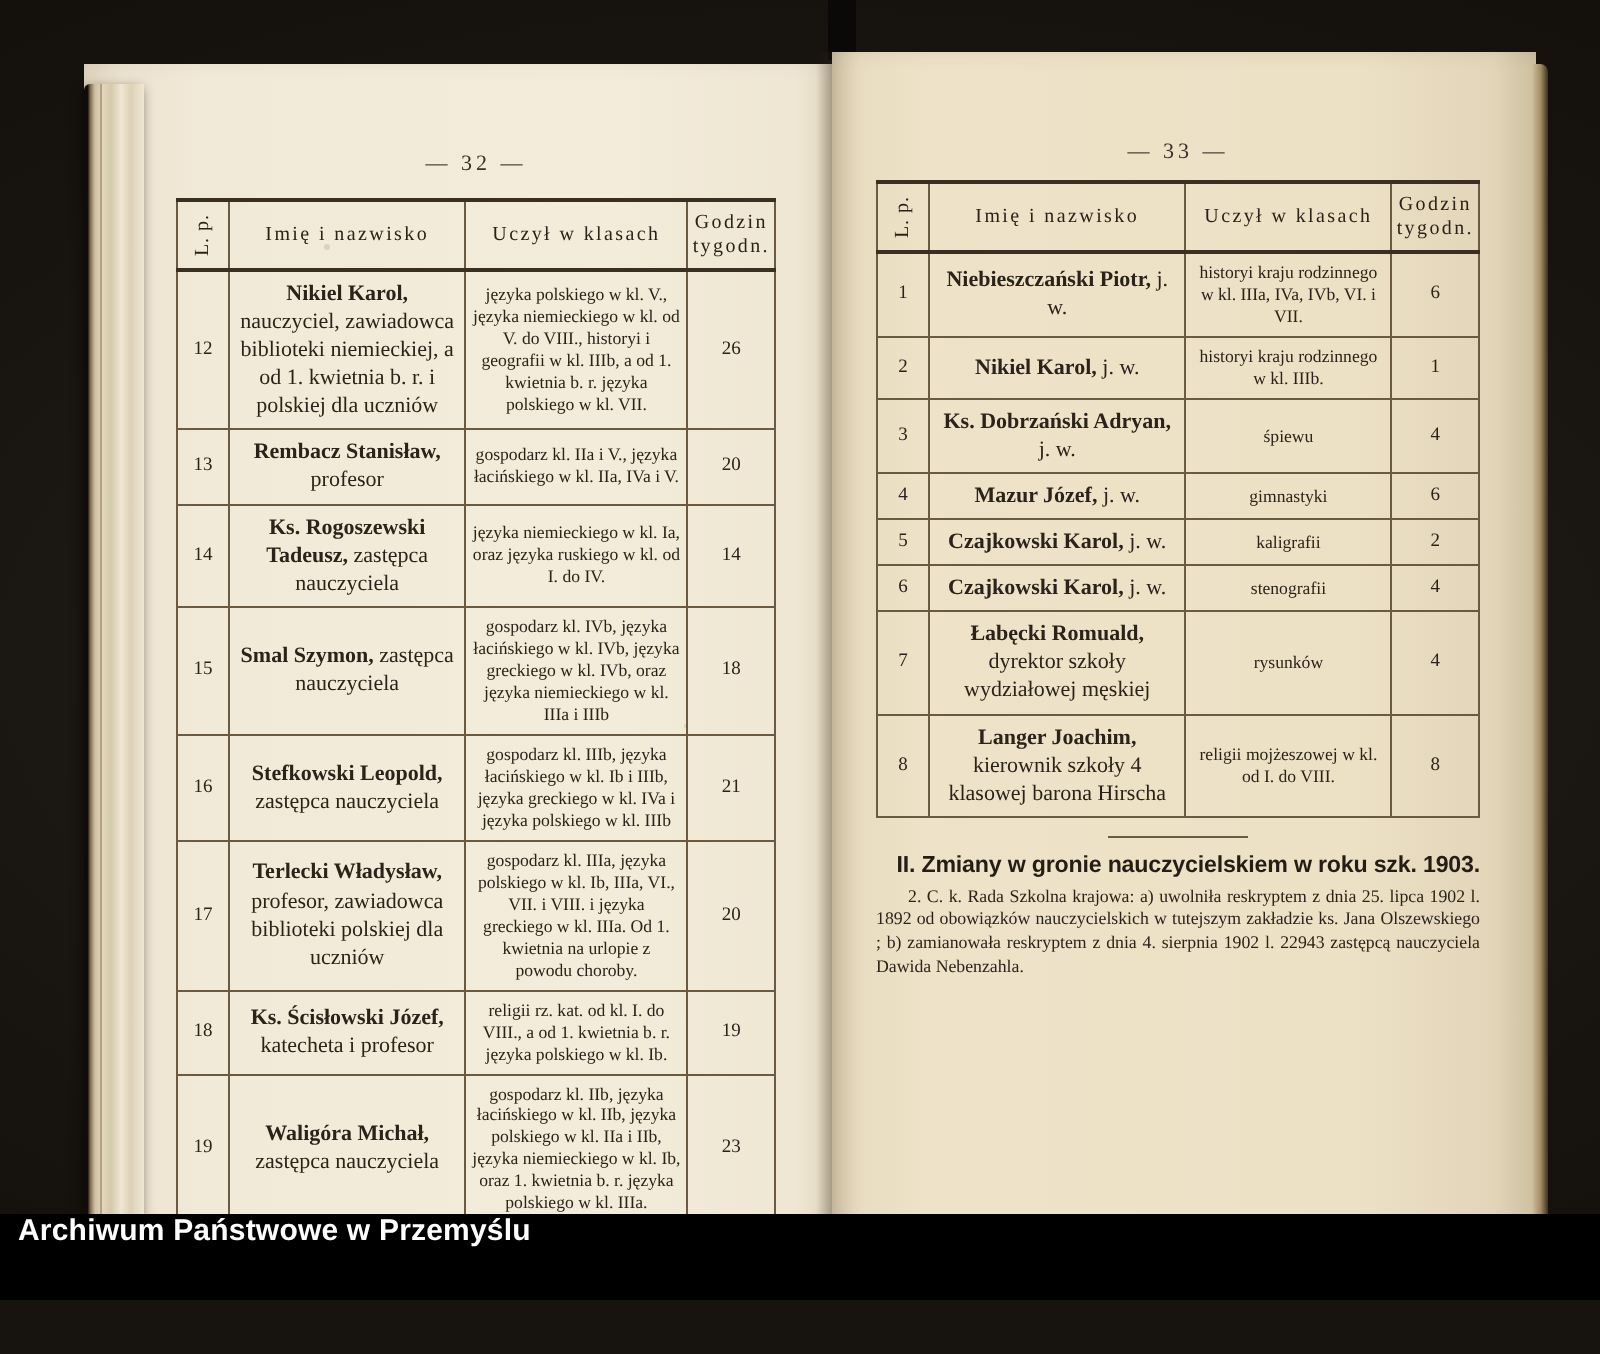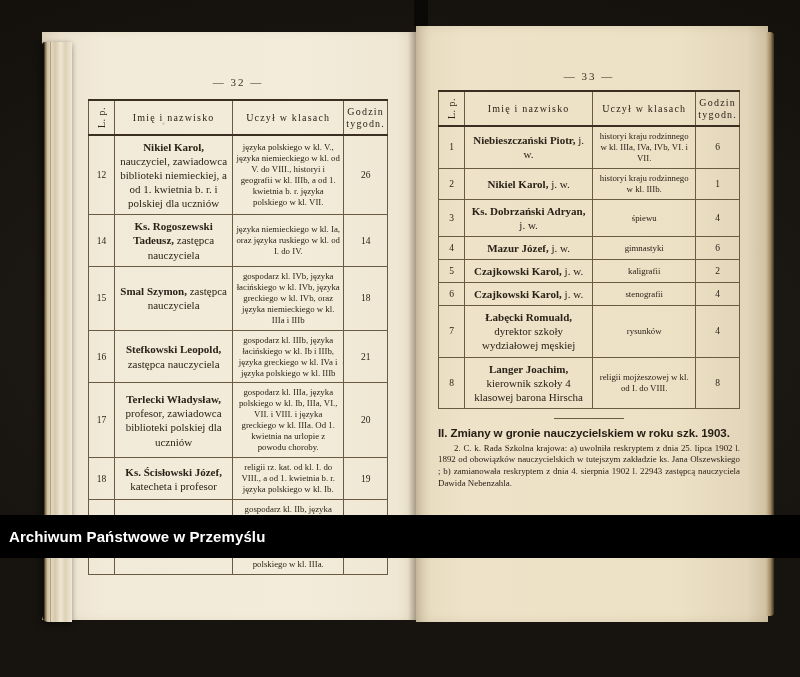--- a/index.html
+++ b/index.html
@@ -6,21 +6,21 @@
   html, body {
     margin: 0; padding: 0;
     width: 800px; height: 677px;
     overflow: hidden;
     background: #17140f;
     font-family: "Liberation Serif", serif;
   }
 
   #scan {
     position: relative;
-    width: 800px; height: 558px;
+    width: 800px; height: 650px;
     background: #1a1713;
   }
 
   
   .backdrop {
     position: absolute; inset: 0;
     background:
       radial-gradient(ellipse 900px 500px at 400px 330px, #241f19 0%, #15120e 70%, #100d0a 100%);
   }
 
@@ -163,42 +163,41 @@
   .divider {
     width: 70px; height: 0;
     border-top: 1px solid #6d5c44;
     margin: 9px auto 7px auto;
   }
   .body-heading {
     font-family: "Liberation Sans", sans-serif;
     font-weight: bold;
     font-size: 11.6px;
     color: #241d14;
-    text-align: left;
+    text-align: right;
     margin-bottom: 4px;
     letter-spacing: -.1px;
   }
   .para {
     font-size: 8.9px;
     line-height: 1.30;
     text-align: justify;
     text-indent: 16px;
     color: #2b2319;
     margin: 0 0 1px 0;
     hyphens: manual;
   }
 
   
   .watermark {
     position: absolute;
     left: 0; bottom: 0;
     width: 800px; height: 43px;
     background: #000000;
     display: flex;
-    align-items: center;
   }
   .watermark span {
     color: #ffffff;
     font-family: "Liberation Sans", sans-serif;
     font-weight: bold;
     font-size: 15px;
     padding-left: 9px;
     letter-spacing: .1px;
   }
 
@@ -241,20 +240,26 @@
               </tr>
             </thead>
             <tbody id="left-body">
                 <tr>
                   <td class="col-lp">12</td>
                   <td class="col-name"><b>Nikiel Karol,</b><span> nauczyciel, zawiadowca biblioteki niemieckiej, a od 1. kwietnia b. r. i polskiej dla uczniów</span></td>
                   <td class="col-classes">języka polskiego w kl. V., języka niemieckiego w kl. od V. do VIII., historyi i geografii w kl. IIIb, a od 1. kwietnia b. r. języka polskiego w kl. VII.</td>
                   <td class="col-hours">26</td>
                 </tr>
                 <tr>
+                  <td class="col-lp">13</td>
+                  <td class="col-name"><b>Rembacz Stanisław,</b><span> profesor</span></td>
+                  <td class="col-classes">gospodarz kl. IIa i V., języka łacińskiego w kl. IIa, IVa i V.</td>
+                  <td class="col-hours">20</td>
+                </tr>
+                <tr>
                   <td class="col-lp">14</td>
                   <td class="col-name"><b>Ks. Rogoszewski Tadeusz,</b><span> zastępca nauczyciela</span></td>
                   <td class="col-classes">języka niemieckiego w kl. Ia, oraz języka ruskiego w kl. od I. do IV.</td>
                   <td class="col-hours">14</td>
                 </tr>
                 <tr>
                   <td class="col-lp">15</td>
                   <td class="col-name"><b>Smal Szymon,</b><span> zastępca nauczyciela</span></td>
                   <td class="col-classes">gospodarz kl. IVb, języka łacińskiego w kl. IVb, języka greckiego w kl. IVb, oraz języka niemieckiego w kl. IIIa i IIIb</td>
                   <td class="col-hours">18</td>

